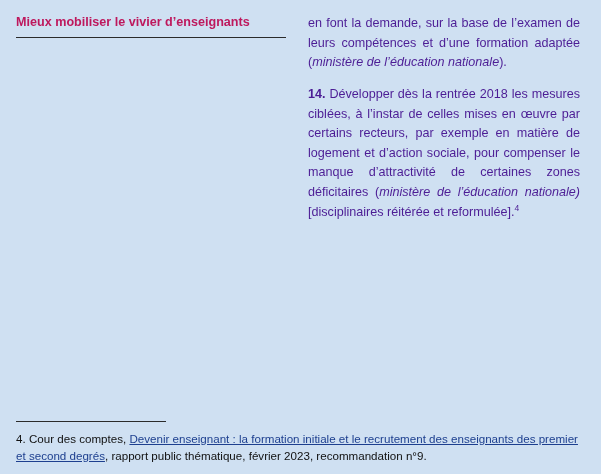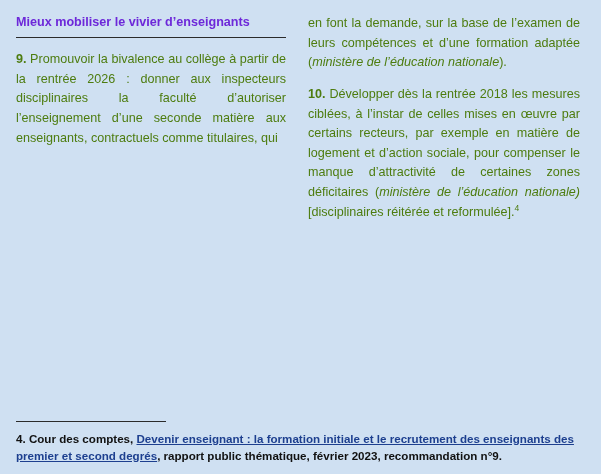--- a/index.html
+++ b/index.html
@@ -34,47 +34,46 @@
   .col-left { width: 270px; }
   .col-right { width: 272px; }
 
   .heading {
     font-weight: bold;
     font-size: 12.6px;
     line-height: 1.35;
     margin: 0 0 4px 0;
     padding-bottom: 6px;
     border-bottom: 1px solid #2b2b2b;
-    color: #6d28d9;
+    color: #be185d;
   }
 
   p.para {
     font-size: 12.6px;
     line-height: 1.56;
     margin: 12px 0 0 0;
     text-align: justify;
     text-justify: inter-word;
-    color: #4d7c0f;
+    color: #4c1d95;
   }
   p.first { margin-top: 11px; }
   .col-right p.para:first-child { margin-top: 0; }
 
   .num {
     font-weight: bold;
   }
   em, .ital {
     font-style: italic;
   }
 
   .footnote-wrap {
     position: absolute;
     left: 16px;
     right: 12px;
     bottom: 10px;
-    font-weight: bold;
   }
   .footnote-rule {
     width: 150px;
     height: 0;
     border-top: 1px solid #2b2b2b;
     margin: 0 0 8px 0;
   }
   .footnote {
     font-size: 11.6px;
     line-height: 1.48;
@@ -99,34 +98,31 @@
 
 <div class="page">
 
   <div class="columns">
 
     <div class="col col-left">
 
       <div class="heading">Mieux mobiliser le vivier d’enseignants</div>
 
 
-      <p class="para">
-        <span class="num">9.</span><span> Promouvoir la bivalence au collège à partir de la rentrée 2026 : donner aux inspecteurs disciplinaires la faculté d’autoriser l’enseignement d’une seconde matière aux enseignants, contractuels comme titulaires, qui</span>
-      </p>
 
     </div>
 
     <div class="col col-right">
 
       <p class="para">
         <span>en font la demande, sur la base de l’examen de leurs compétences et d’une formation adaptée (</span><em>ministère de l’éducation nationale</em><span>).</span>
       </p>
 
       <p class="para">
-        <span class="num">10.</span><span> Développer dès la rentrée 2018 les mesures ciblées, à l’instar de celles mises en œuvre par certains recteurs, par exemple en matière de logement et d’action sociale, pour compenser le manque d’attractivité de certaines zones déficitaires (</span><em>ministère de l’éducation nationale)</em><span> [disciplinaires réitérée et reformulée].</span><sup>4</sup>
+        <span class="num">14.</span><span> Développer dès la rentrée 2018 les mesures ciblées, à l’instar de celles mises en œuvre par certains recteurs, par exemple en matière de logement et d’action sociale, pour compenser le manque d’attractivité de certaines zones déficitaires (</span><em>ministère de l’éducation nationale)</em><span> [disciplinaires réitérée et reformulée].</span><sup>4</sup>
       </p>
 
     </div>
 
   </div>
 
   <div class="footnote-wrap">
     <div class="footnote-rule"></div>
     <p class="footnote">
       <span>4.</span><span> Cour des comptes, </span><span class="link">Devenir enseignant : la formation initiale et le recrutement des enseignants des premier et second degrés</span><span>, rapport public thématique, février 2023, recommandation n°9.</span>

